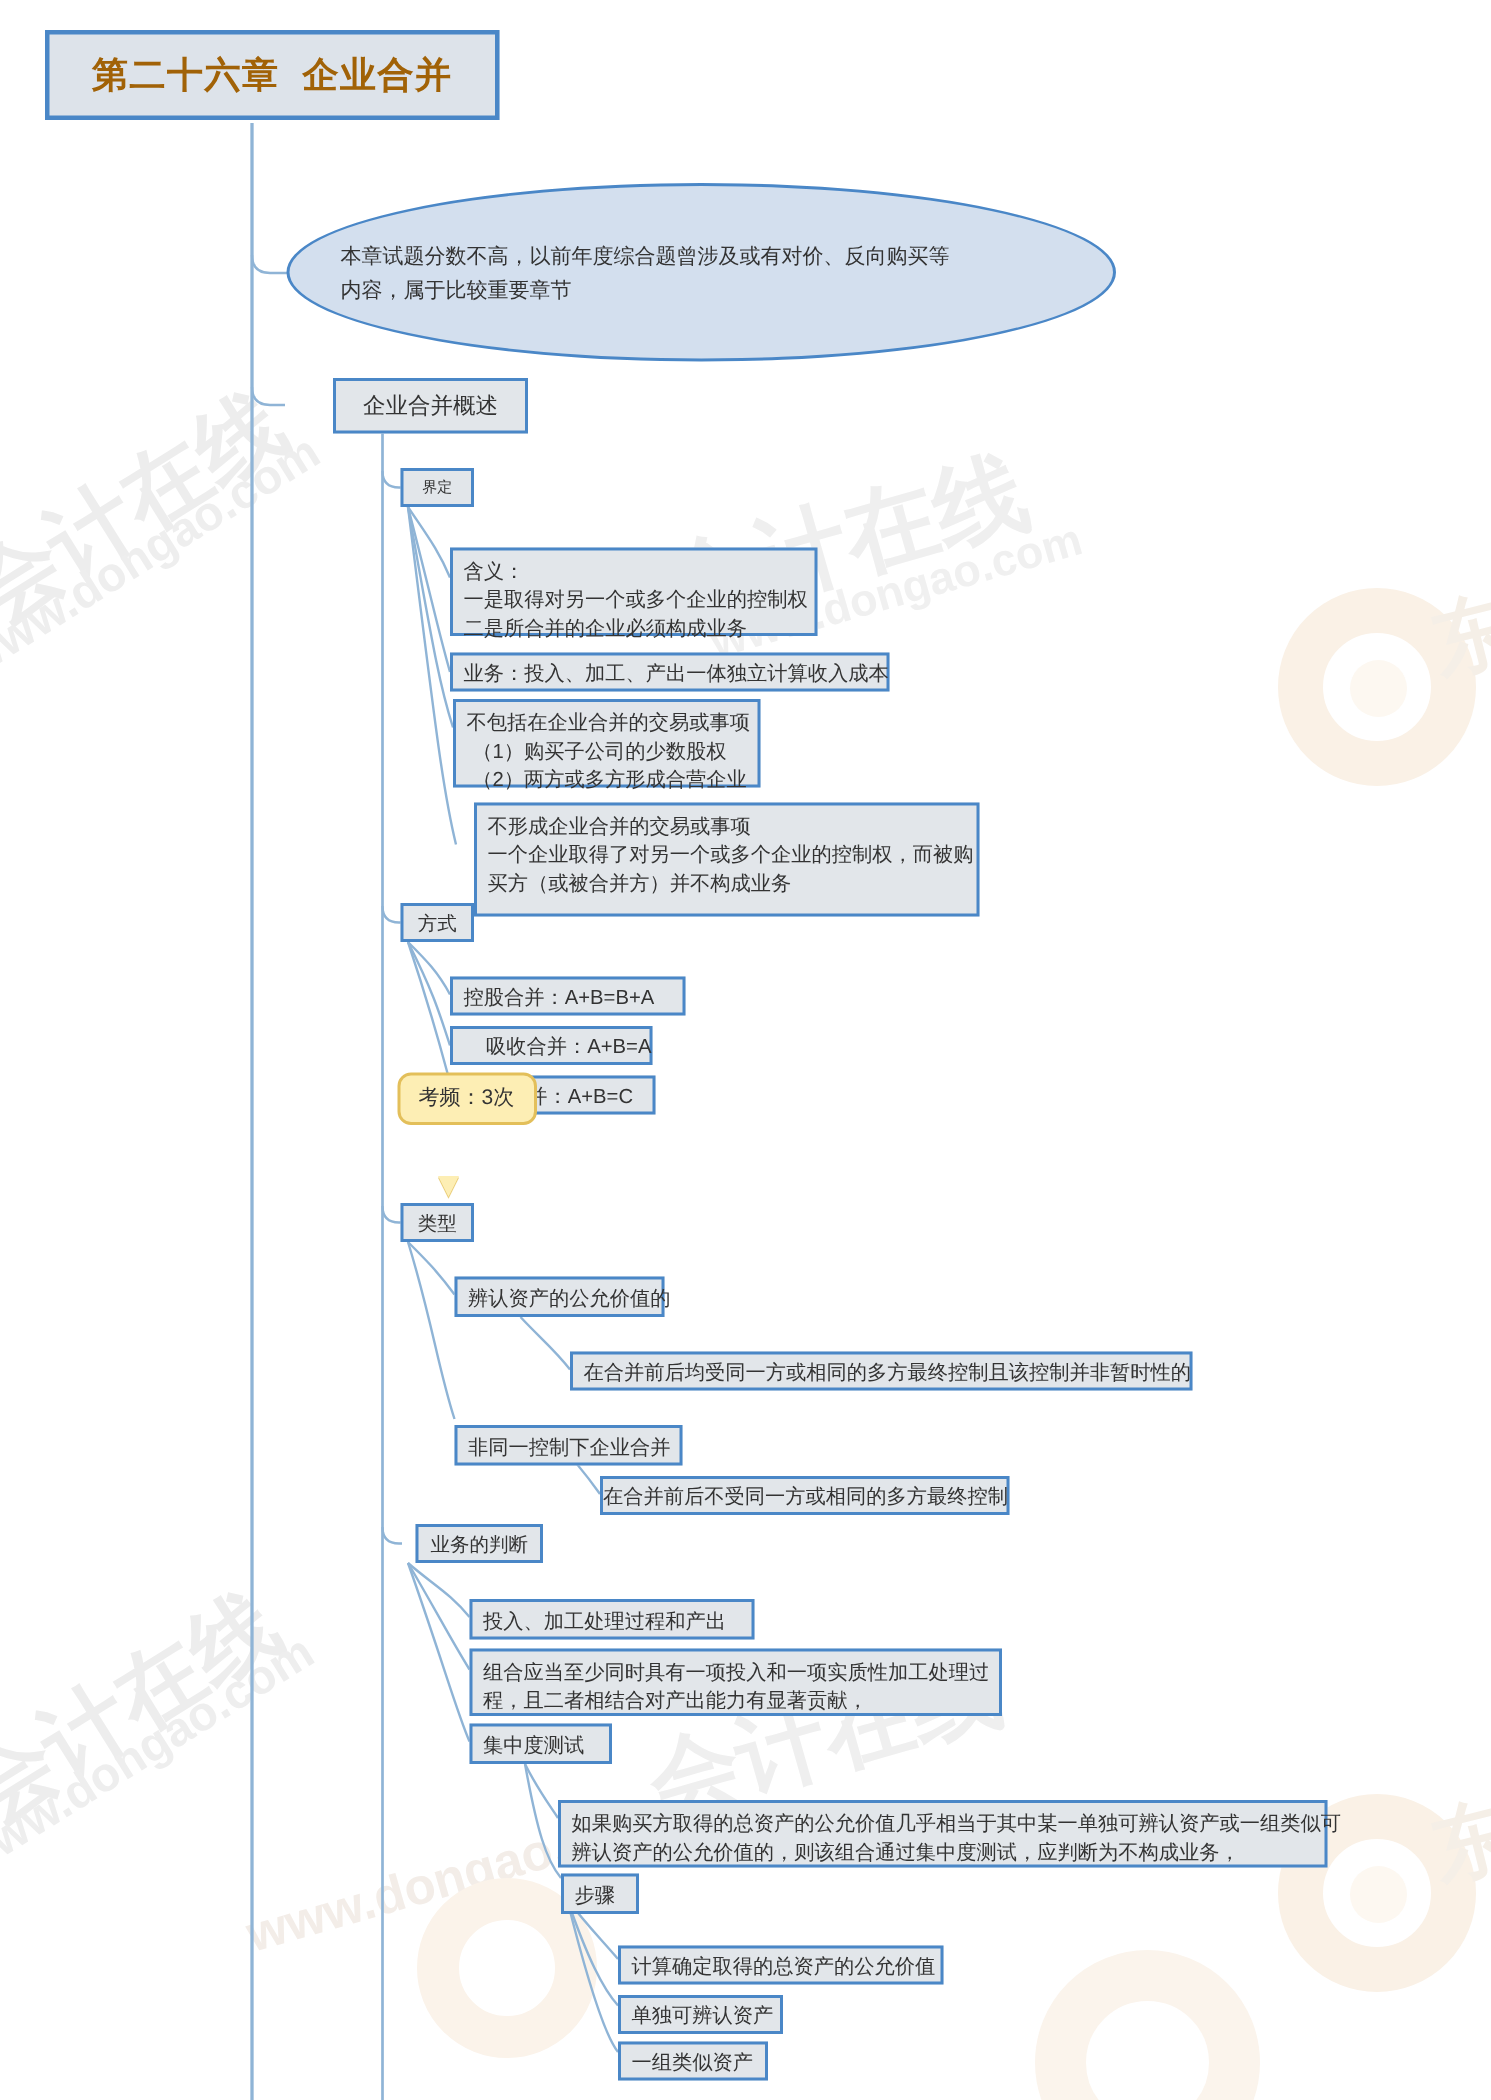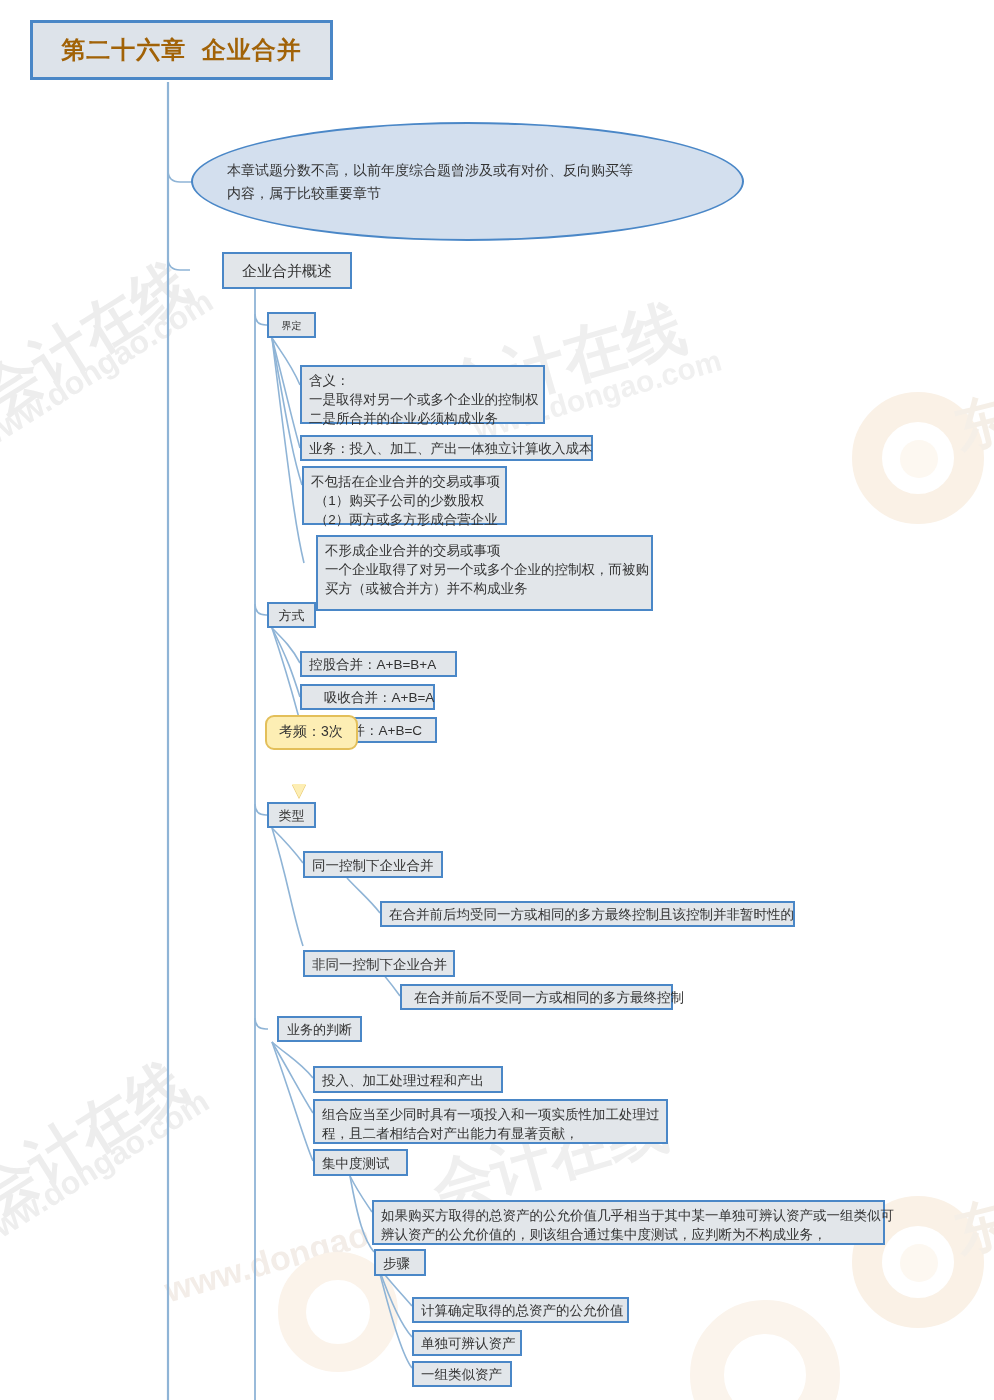--- a/index.html
+++ b/index.html
@@ -193,27 +193,27 @@
 
   <div class="node" style="left:300px; top:684px; width:135px; height:26px; padding:2px 22px;">吸收合并：A+B=A</div>
 
   <div class="node" style="left:302px; top:717px; width:135px; height:26px; padding:2px 7px;">新设合并：A+B=C</div>
 
   <div class="callout" style="left:265px; top:715px; width:93px; height:35px; display:flex; align-items:center;">考频：3次</div>
   <div class="callout-tail" style="left:292px; top:784px;"></div>
 
   <div class="node" style="left:267px; top:802px; width:49px; height:26px; font-size:13px; display:flex; align-items:center; justify-content:center; padding:0;">类型</div>
 
-  <div class="node" style="left:303px; top:851px; width:140px; height:27px; padding:3px 7px;">同一控制下企业合并</div>
+  <div class="node" style="left:303px; top:851px; width:140px; height:27px; padding:3px 7px;">辨认资产的公允价值的</div>
 
   <div class="node" style="left:380px; top:901px; width:415px; height:26px; padding:2px 7px;">在合并前后均受同一方或相同的多方最终控制且该控制并非暂时性的</div>
 
   <div class="node" style="left:303px; top:934px; width:152px; height:27px; padding:3px 7px;margin-top:16px;">非同一控制下企业合并</div>
 
-  <div class="node" style="left:400px; top:984px; width:273px; height:26px; padding:2px 12px;">在合并前后不受同一方或相同的多方最终控制</div>
+  <div class="node" style="left:400px; top:984px; width:273px; height:26px; padding:2px 0;">在合并前后不受同一方或相同的多方最终控制</div>
 
   <div class="node" style="left:267px; top:1016px; width:85px; height:26px; font-size:13px; display:flex; align-items:center; justify-content:center; padding:0;margin-left:10px;">业务的判断</div>
 
   <div class="node" style="left:313px; top:1066px; width:190px; height:27px; padding:3px 7px;">投入、加工处理过程和产出</div>
 
   <div class="node" style="left:313px; top:1099px; width:355px; height:45px;">组合应当至少同时具有一项投入和一项实质性加工处理过
 程，且二者相结合对产出能力有显著贡献，</div>
 
   <div class="node" style="left:313px; top:1149px; width:95px; height:27px; padding:3px 7px;">集中度测试</div>
 

